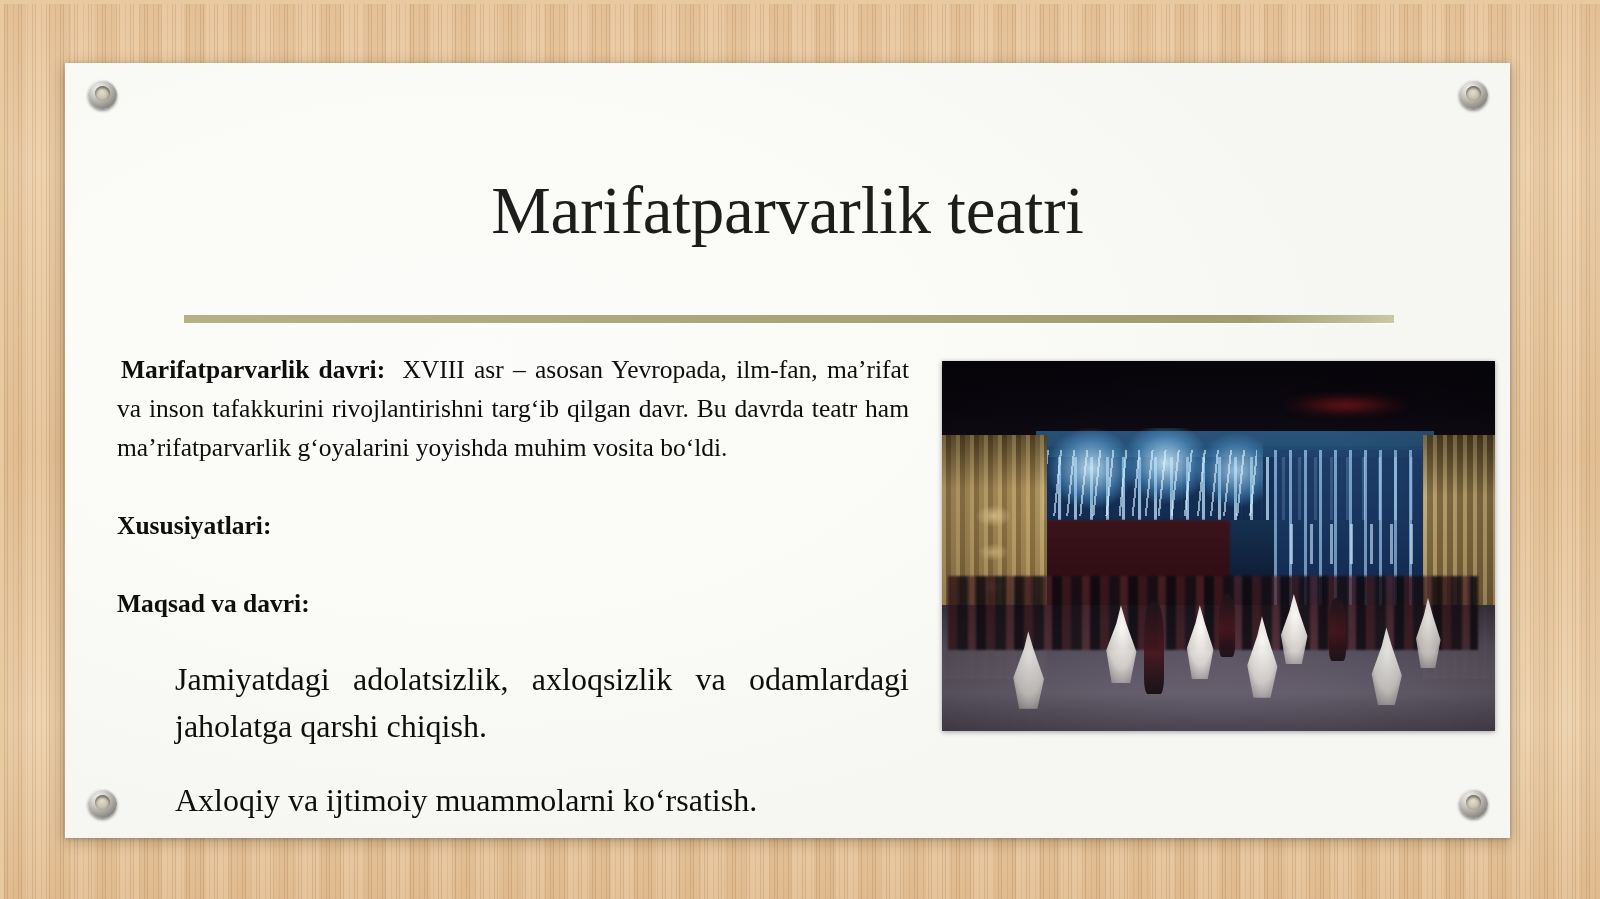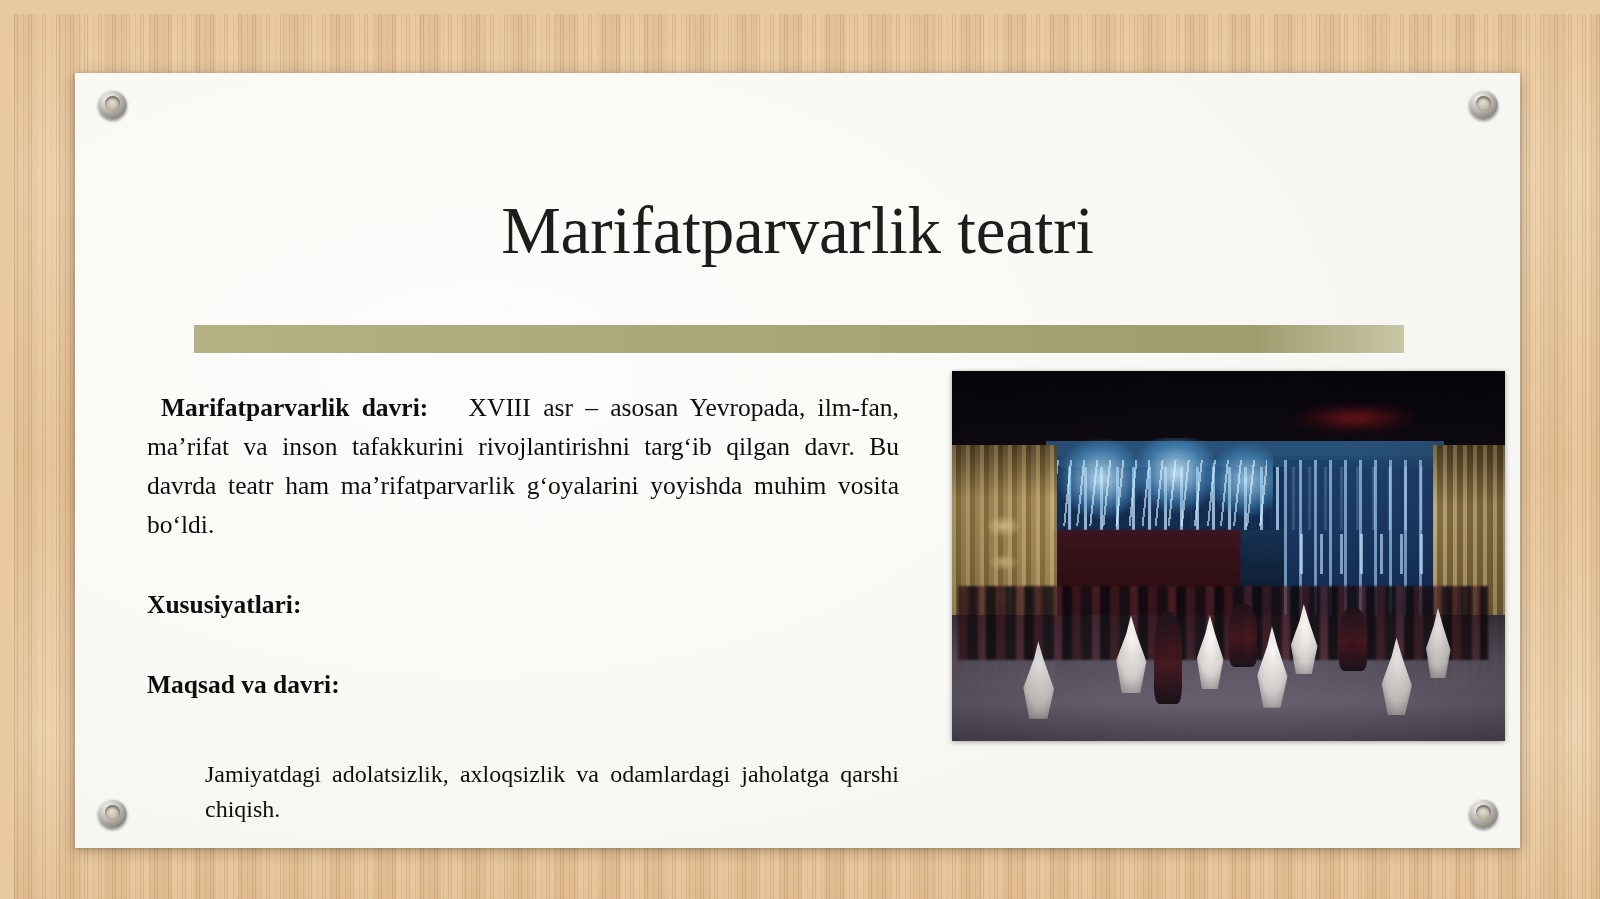--- a/index.html
+++ b/index.html
@@ -1,15 +1,15 @@
 <!DOCTYPE html>
 <html><head>
 <meta charset="utf-8">
 <style>
-  * { box-sizing: border-box; margin: 0; padding: 14px; }
+  * { box-sizing: border-box; margin: 0; padding: 4px; }
 
   html, body {
     width: 1600px;
     height: 899px;
     overflow: hidden;
   }
 
   body {
     font-family: "Liberation Serif", "DejaVu Serif", serif;
     background: #e8c9a0;
@@ -109,45 +109,45 @@
     width: 1210px;
     height: 2px;
     background: linear-gradient(90deg, #b4b184 0%, #a9a779 45%, #9f9d70 88%, #c9c7a5 100%);
     box-shadow: 0 1px 0 rgba(255,255,255,0.85);
   }
 
   
   #text-column {
     position: absolute;
     left: 44px;
-    top: 287px;
+    top: 279px;
     width: 808px;
     color: #0e0e0c;
   }
 
   .para {
     font-size: 25.5px;
     line-height: 1.53;
     text-align: justify;
     margin-bottom: 13px;
     color: #0e0e0c;
   }
   .para .lead { font-weight: bold; }
 
   .heading-line {
     font-size: 25.5px;
     font-weight: bold;
     line-height: 1.5;
-    margin-top: 14px;
+    margin-top: 32px;
     margin-bottom: 6px;
     color: #0e0e0c;
   }
 
   .sub-item {
-    font-size: 24px;
+    font-size: 32px;
     line-height: 1.48;
     text-align: justify;
     margin-left: 58px;
     margin-top: 19px;
     color: #0e0e0c;
   }
   .sub-item.first { margin-top: 24px; }
 
   
   #stage-photo {
@@ -320,20 +320,21 @@
   <div id="text-column">
 
     <p class="para"><span class="lead">Marifatparvarlik davri:</span><span> XVIII asr – asosan Yevropada, ilm-fan, ma’rifat va inson tafakkurini rivojlantirishni targ‘ib qilgan davr. Bu davrda teatr ham ma’rifatparvarlik g‘oyalarini yoyishda muhim vosita bo‘ldi.</span></p>
 
     <p class="heading-line">Xususiyatlari:</p>
 
     <p class="heading-line">Maqsad va davri:</p>
 
     <p class="sub-item first">Jamiyatdagi adolatsizlik, axloqsizlik va odamlardagi jaholatga qarshi chiqish.</p>
 
+    <p class="sub-item">Axloqiy va ijtimoiy muammolarni ko‘rsatish.</p>
 
 
   </div>
 
   <div id="stage-photo">
     <div id="stage-photo-inner">
       <div class="ph-darkvoid"></div>
       <div class="ph-redglow"></div>
       <div class="ph-blue-backdrop"></div>
       <div class="ph-arcade"></div>

